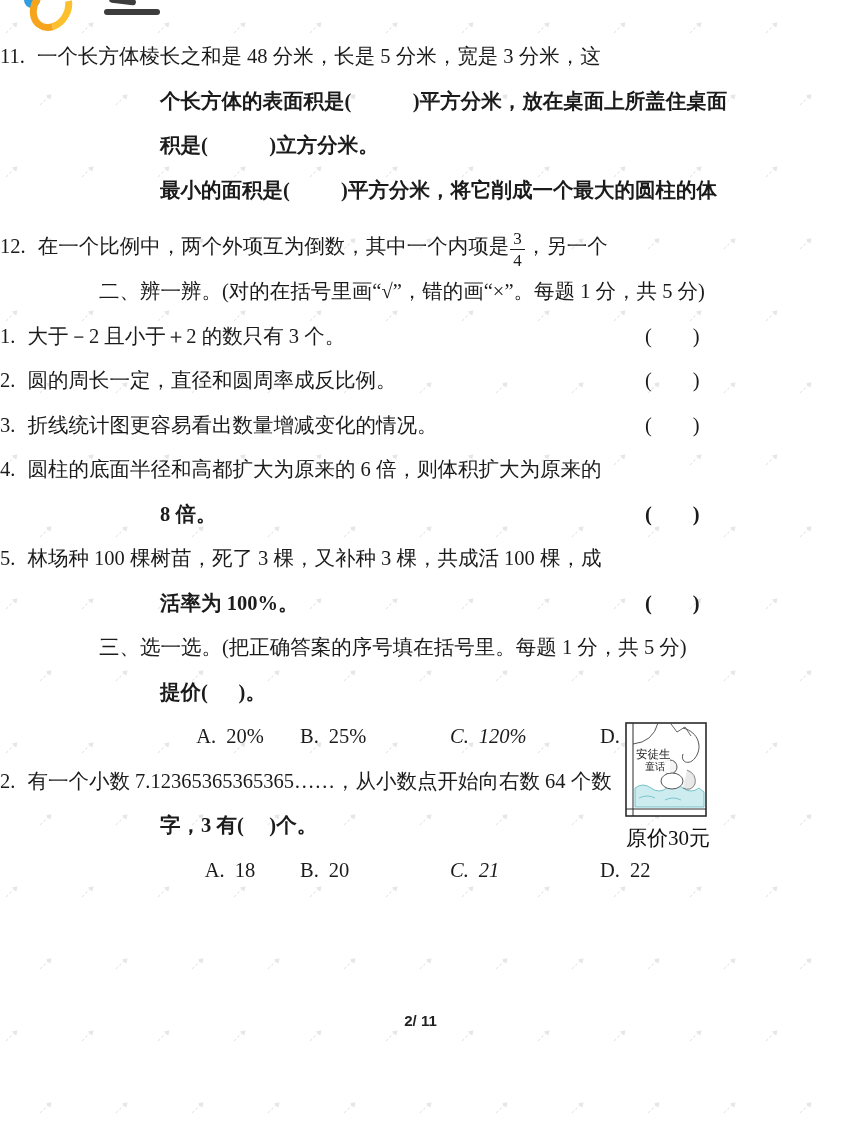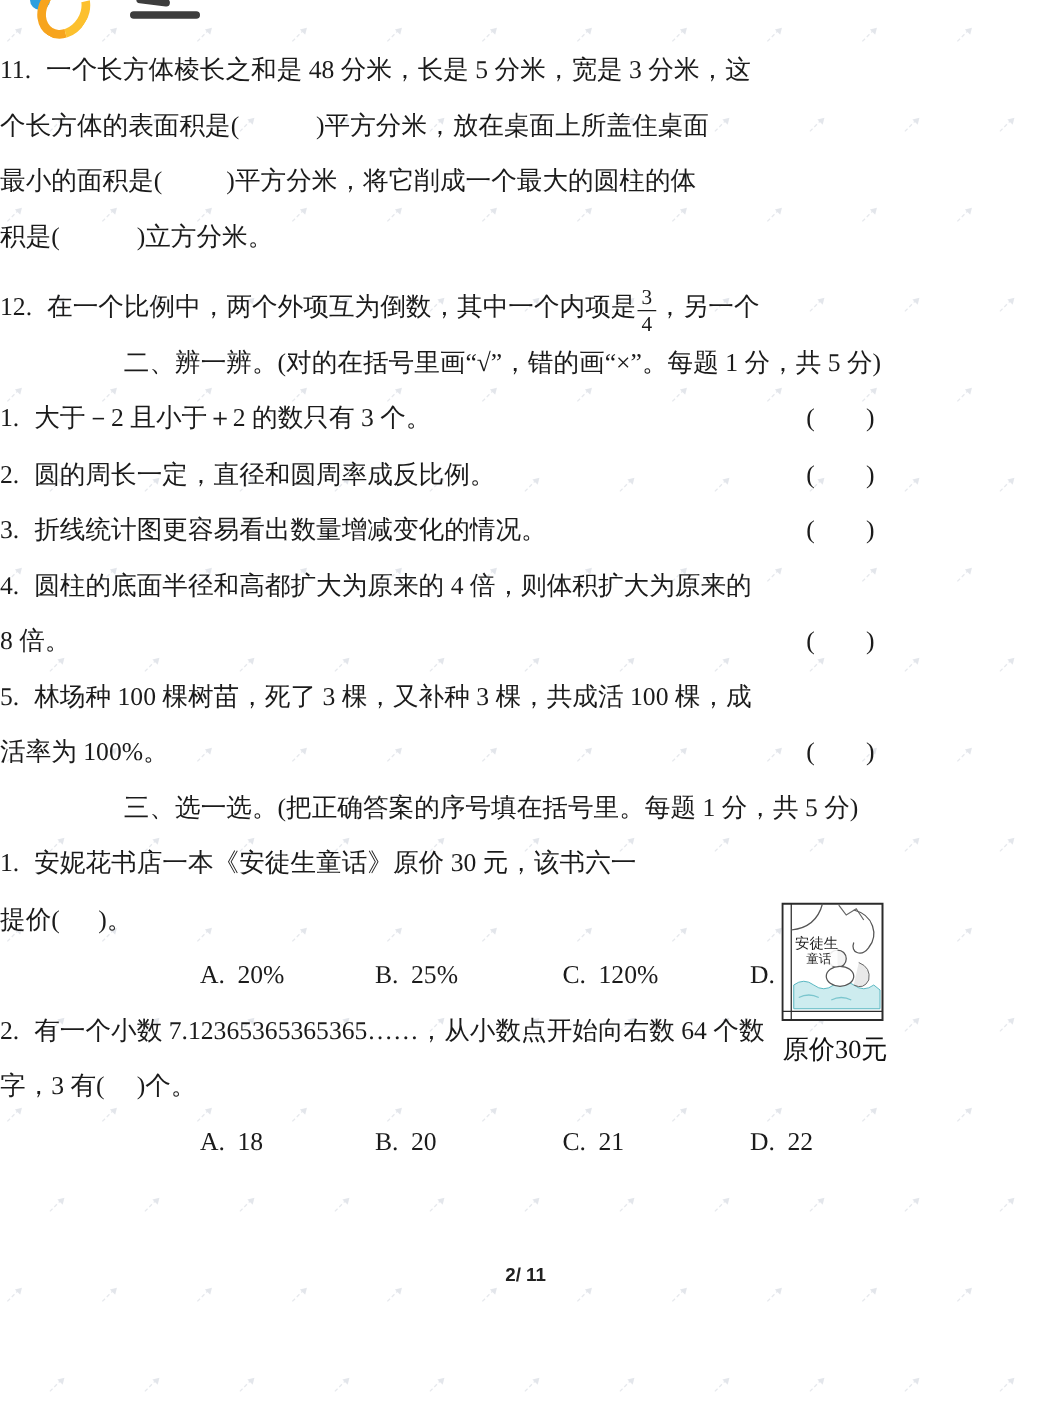--- a/index.html
+++ b/index.html
@@ -19,35 +19,35 @@
            border:7px solid #f7a41d;border-radius:50%;
            border-top-color:transparent;border-right-color:#fcc02e;transform:rotate(32deg);}
   .logo-char{position:absolute;left:104px;top:0;width:56px;height:16px;}
   .logo-char::before{content:"";position:absolute;left:0;bottom:1px;width:56px;height:6px;background:#3d3d3d;border-radius:3px;}
   .logo-char::after{content:"";position:absolute;left:5px;top:-2px;width:27px;height:6px;background:#3d3d3d;border-radius:3px;transform:rotate(7deg);}
 
   
   #content{position:absolute;left:0;top:34px;width:841px;}
   .line{position:relative;line-height:44.5px;font-size:20.5px;white-space:nowrap;}
   .first{}
-  .cont{}
+  .cont{padding-left:160px;font-weight:bold;}
   .cont2{padding-left:175px;}
   .sec{padding-left:99px;}
   .mt12{margin-top:12px;}
   .mb8{margin-bottom:8px;}
   .num{margin-right:12px;}
   .paren{position:absolute;left:645px;top:0;}
 
   .frac{display:inline-block;text-align:center;vertical-align:-13px;line-height:1;font-size:17px;margin:0 1px;}
   .frac .fn{display:block;border-bottom:1.5px solid #1b1b1b;padding:0 3px 2px;}
   .frac .fd{display:block;padding-top:2px;}
 
   .choices{padding-left:160px;}
   .ch{display:inline-block;}
-  .ch-0{width:140px;} .ch-1{width:150px;} .ch-2{width:150px;}
+  .ch-0{width:140px;text-align:center;} .ch-1{width:150px;} .ch-2{width:150px;font-style:italic;}
   .ch .cl{margin-right:10px;}
 
   
   .book{position:absolute;left:621px;top:720px;width:94px;text-align:center;}
   .book-caption{font-size:21px;line-height:25px;margin-top:2px;color:#111;}
 
   .footer{position:absolute;left:0;top:1012px;width:841px;text-align:center;
           font-family:"Liberation Sans","DejaVu Sans",sans-serif;font-weight:bold;font-size:15px;color:#222;}
 </style>
 </head>
@@ -237,37 +237,36 @@
   <div>
     <span class="logo-blue"></span>
     <span class="logo-orange"></span>
     <span class="logo-char"></span>
   </div>
 
   <main id="content">
       <section>
         <div class="line first"><span class="num">11.</span><span>一个长方体棱长之和是 48 分米，长是 5 分米，宽是 3 分米，这</span></div>
         <div class="line cont"><span>个长方体的表面积是(&nbsp;&nbsp;&nbsp;&nbsp;&nbsp;&nbsp;&nbsp;&nbsp;&nbsp;&nbsp;&nbsp;&nbsp;)平方分米，放在桌面上所盖住桌面</span></div>
+        <div class="line cont"><span>积是(&nbsp;&nbsp;&nbsp;&nbsp;&nbsp;&nbsp;&nbsp;&nbsp;&nbsp;&nbsp;&nbsp;&nbsp;)立方分米。</span></div>
         <div class="line cont"><span>最小的面积是(&nbsp;&nbsp;&nbsp;&nbsp;&nbsp;&nbsp;&nbsp;&nbsp;&nbsp;&nbsp;)平方分米，将它削成一个最大的圆柱的体</span></div>
-        <div class="line cont"><span>积是(&nbsp;&nbsp;&nbsp;&nbsp;&nbsp;&nbsp;&nbsp;&nbsp;&nbsp;&nbsp;&nbsp;&nbsp;)立方分米。</span></div>
         <div class="line first mt12"><span class="num">12.</span><span>在一个比例中，两个外项互为倒数，其中一个内项是</span><span class="frac"><span class="fn">3</span><span class="fd">4</span></span><span>，另一个</span></div>
       </section>
       <section>
         <div class="line sec"><span>二、辨一辨。(对的在括号里画“√”，错的画“×”。每题 1 分，共 5 分)</span></div>
         <div class="line first"><span class="num">1.</span><span>大于－2 且小于＋2 的数只有 3 个。</span><span class="paren">(&nbsp;&nbsp;&nbsp;&nbsp;&nbsp;&nbsp;&nbsp;&nbsp;)</span></div>
         <div class="line first"><span class="num">2.</span><span>圆的周长一定，直径和圆周率成反比例。</span><span class="paren">(&nbsp;&nbsp;&nbsp;&nbsp;&nbsp;&nbsp;&nbsp;&nbsp;)</span></div>
         <div class="line first"><span class="num">3.</span><span>折线统计图更容易看出数量增减变化的情况。</span><span class="paren">(&nbsp;&nbsp;&nbsp;&nbsp;&nbsp;&nbsp;&nbsp;&nbsp;)</span></div>
-        <div class="line first"><span class="num">4.</span><span>圆柱的底面半径和高都扩大为原来的 4 倍，则体积扩大为原来的</span></div>
+        <div class="line first"><span class="num">4.</span><span>圆柱的底面半径和高都扩大为原来的 6 倍，则体积扩大为原来的</span></div>
         <div class="line cont"><span>8 倍。</span><span class="paren">(&nbsp;&nbsp;&nbsp;&nbsp;&nbsp;&nbsp;&nbsp;&nbsp;)</span></div>
         <div class="line first"><span class="num">5.</span><span>林场种 100 棵树苗，死了 3 棵，又补种 3 棵，共成活 100 棵，成</span></div>
         <div class="line cont"><span>活率为 100%。</span><span class="paren">(&nbsp;&nbsp;&nbsp;&nbsp;&nbsp;&nbsp;&nbsp;&nbsp;)</span></div>
       </section>
       <section>
         <div class="line sec"><span>三、选一选。(把正确答案的序号填在括号里。每题 1 分，共 5 分)</span></div>
-        <div class="line first"><span class="num">1.</span><span>安妮花书店一本《安徒生童话》原价 30 元，该书六一</span></div>
         <div class="line cont"><span>提价(&nbsp;&nbsp;&nbsp;&nbsp;&nbsp;&nbsp;)。</span></div>
         <div class="line choices"><span class="ch ch-0"><span class="cl">A.</span><span>20%</span></span><span class="ch ch-1"><span class="cl">B.</span><span>25%</span></span><span class="ch ch-2"><span class="cl">C.</span><span>120%</span></span><span class="ch ch-3"><span class="cl">D.</span><span>125%</span></span></div>
         <div class="line first"><span class="num">2.</span><span>有一个小数 7.12365365365365……，从小数点开始向右数 64 个数</span></div>
         <div class="line cont"><span>字，3 有(&nbsp;&nbsp;&nbsp;&nbsp;&nbsp;)个。</span></div>
         <div class="line choices"><span class="ch ch-0"><span class="cl">A.</span><span>18</span></span><span class="ch ch-1"><span class="cl">B.</span><span>20</span></span><span class="ch ch-2"><span class="cl">C.</span><span>21</span></span><span class="ch ch-3"><span class="cl">D.</span><span>22</span></span></div>
       </section>
     </main>
 
   <div class="book">
     <svg width="86" height="100" viewBox="0 0 86 100">

